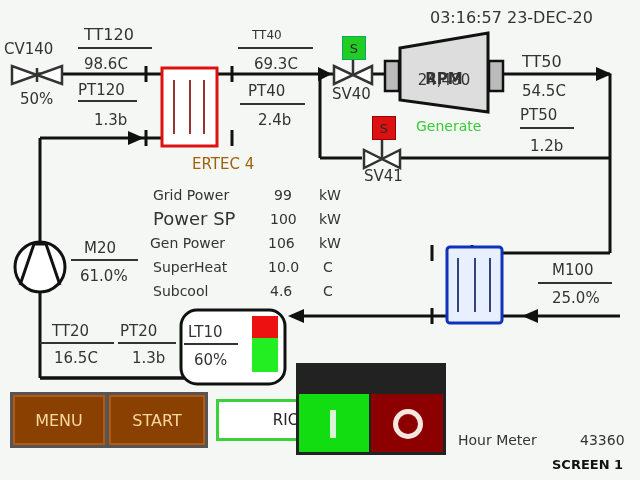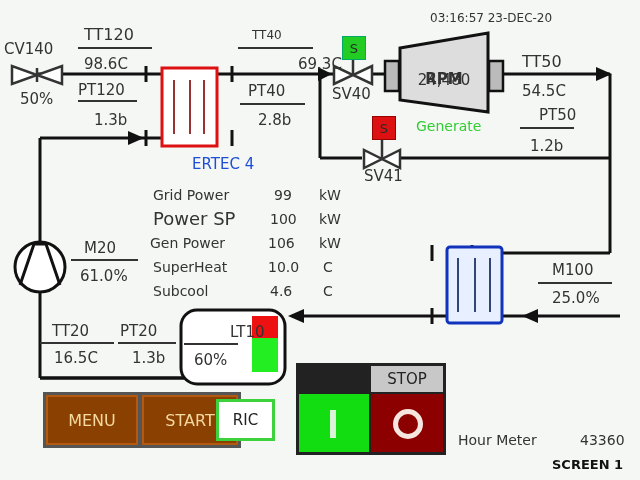--- a/index.html
+++ b/index.html
@@ -3,23 +3,23 @@
 <meta charset="utf-8">
 <style>
   html, body { margin:0; padding:0; }
   body { width:640px; height:480px; background:#f4f7f4; position:relative; overflow:hidden;
          font-family:"DejaVu Sans", sans-serif; color:#2a2a2a; }
   svg.pid { position:absolute; left:0; top:0; }
   .t { position:absolute; font-size:15px; line-height:16px; white-space:nowrap; color:#333; }
   .c { text-align:center; }
   .btn-brown { position:absolute; top:392px; height:50px; background:#8a4000;
                border:3px solid #555; box-shadow: inset 0 0 0 2px #b35a10; color:#f5d9a0;
-               font-size:16px; display:flex; align-items:center; justify-content:center;margin-left:33px; }
+               font-size:16px; display:flex; align-items:center; justify-content:center; }
   .ric { position:absolute; left:216px; top:399px; width:53px; height:36px; border:3px solid #3bd23b;
-         background:#fff; display:flex; align-items:center; justify-content:center; font-size:15px; color:#222; }
+         background:#fff; display:flex; align-items:center; justify-content:center; font-size:15px; color:#222;padding-left:40px; }
   .ss { position:absolute; left:296px; top:363px; width:144px; height:86px; border:3px solid #222; background:#222; }
   .ss .hdr { position:absolute; top:0; height:26px; background:#c8c8c8; font-size:15px; line-height:26px; text-align:center; color:#222; }
   .ss .start-b { position:absolute; left:0; top:28px; width:70px; height:58px; background:#11dd11; }
   .ss .stop-b { position:absolute; left:72px; top:28px; width:72px; height:58px; background:#8c0000; }
   .ibar { position:absolute; left:31px; top:16px; width:6px; height:28px; background:#d8f5d8; }
   .oring { position:absolute; left:22px; top:15px; width:20px; height:20px; border:5px solid #f5e7e0; border-radius:50%; }
   .sbox { position:absolute; width:22px; height:22px; display:flex; align-items:center; justify-content:center; font-size:13px; }
 </style>
 </head>
 <body>
@@ -123,54 +123,54 @@
     <line x1="538" y1="283" x2="612" y2="283"></line>
     <line x1="40" y1="343" x2="114" y2="343"></line>
     <line x1="118" y1="343" x2="176" y2="343"></line>
     <line x1="184" y1="344" x2="238" y2="344"></line>
   </g>
 
   <rect x="252" y="316" width="26" height="22" fill="#ee1111"></rect>
   <rect x="252" y="338" width="26" height="34" fill="#22ee22"></rect>
 </svg>
 
-<div class="t" style="left:430px;top:10px;font-size:12px;">03:16:57 23-DEC-20</div>
+<div class="t" style="left:430px;top:10px;font-size:16px;">03:16:57 23-DEC-20</div>
 
 <div class="t" style="left:4px;top:41px;">CV140</div>
 <div class="t" style="left:20px;top:91px;">50%</div>
 
 <div class="t" style="left:84px;top:27px;font-size:16px;">TT120</div>
 <div class="t" style="left:84px;top:56px;">98.6C</div>
 <div class="t" style="left:78px;top:82px;">PT120</div>
 <div class="t" style="left:94px;top:112px;">1.3b</div>
 
 <div class="t" style="left:252px;top:27px;font-size:12px;">TT40</div>
-<div class="t" style="left:254px;top:56px;margin-left:44px;">69.3C</div>
+<div class="t" style="left:254px;top:56px;">69.3C</div>
 <div class="t" style="left:248px;top:83px;">PT40</div>
-<div class="t" style="left:258px;top:112px;">2.8b</div>
-
-<div class="t" style="left:192px;top:156px;color:#1d4ed8;">ERTEC 4</div>
+<div class="t" style="left:258px;top:112px;">2.4b</div>
+
+<div class="t" style="left:192px;top:156px;color:#a16207;">ERTEC 4</div>
 
 <div class="sbox" style="left:342px;top:36px;background:#22cc22;border:1px solid #0a6">
     <span>S</span>
   </div>
 <div class="t" style="left:332px;top:86px;">SV40</div>
 
 <div class="sbox" style="left:372px;top:116px;background:#dd1111;border:1px solid #900">
     <span>S</span>
   </div>
 <div class="t" style="left:364px;top:168px;">SV41</div>
 <div class="t" style="left:416px;top:118px;color:#33cc33;font-size:14px;">Generate</div>
 
 <div class="t c" style="left:404px;top:72px;width:80px;font-size:15px;">24,480</div>
 <div class="t c" style="left:404px;top:71px;width:80px;font-size:15px;font-weight:bold;">RPM</div>
 
 <div class="t" style="left:522px;top:54px;font-size:16px;">TT50</div>
 <div class="t" style="left:522px;top:83px;">54.5C</div>
-<div class="t" style="left:520px;top:107px;margin-left:19px;">PT50</div>
+<div class="t" style="left:520px;top:107px;">PT50</div>
 <div class="t" style="left:530px;top:138px;">1.2b</div>
 
 <div>
   <div>
     <div class="t" style="left:153px;top:187px;font-size:14px;">Grid Power</div>
     <div class="t" style="left:274px;top:187px;font-size:14px;">99</div>
     <div class="t" style="left:319px;top:187px;font-size:14px;">kW</div>
   </div>
   <div>
     <div class="t" style="left:153px;top:211px;font-size:18px;">Power SP</div>
@@ -197,29 +197,28 @@
 <div class="t" style="left:84px;top:240px;">M20</div>
 <div class="t" style="left:80px;top:268px;">61.0%</div>
 
 <div class="t" style="left:552px;top:262px;">M100</div>
 <div class="t" style="left:552px;top:290px;">25.0%</div>
 
 <div class="t" style="left:52px;top:323px;">TT20</div>
 <div class="t" style="left:54px;top:350px;">16.5C</div>
 <div class="t" style="left:120px;top:323px;">PT20</div>
 <div class="t" style="left:132px;top:350px;">1.3b</div>
-<div class="t" style="left:188px;top:324px;margin-left:42px;">LT10</div>
+<div class="t" style="left:188px;top:324px;">LT10</div>
 <div class="t" style="left:194px;top:352px;">60%</div>
 
 <div class="btn-brown" style="left:10px;width:92px;">MENU</div>
 <div class="btn-brown" style="left:106px;width:96px;">START</div>
 <div class="ric">RIC</div>
 
 <div class="ss">
-  <div class="hdr" style="left:72px;width:72px;">STOP</div>
   <div class="start-b">
       <div class="ibar"></div>
     </div>
   <div class="stop-b">
       <div class="oring"></div>
     </div>
 </div>
 
 <div class="t" style="left:458px;top:432px;font-size:14px;">Hour Meter</div>
 <div class="t" style="left:580px;top:432px;font-size:14px;">43360</div>

